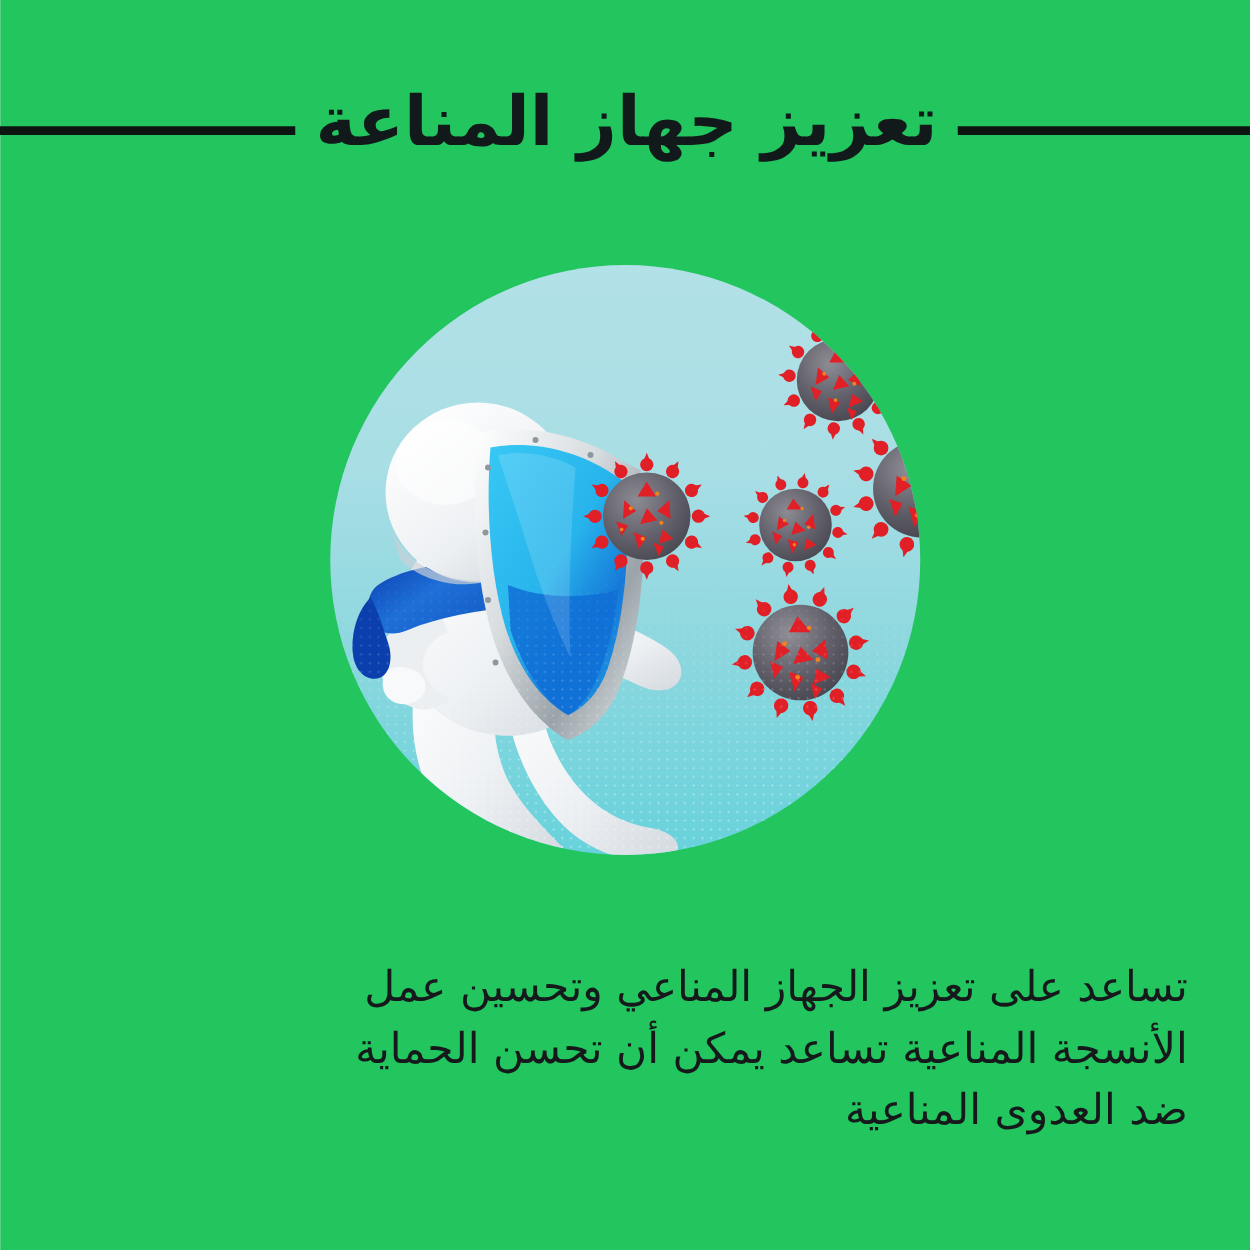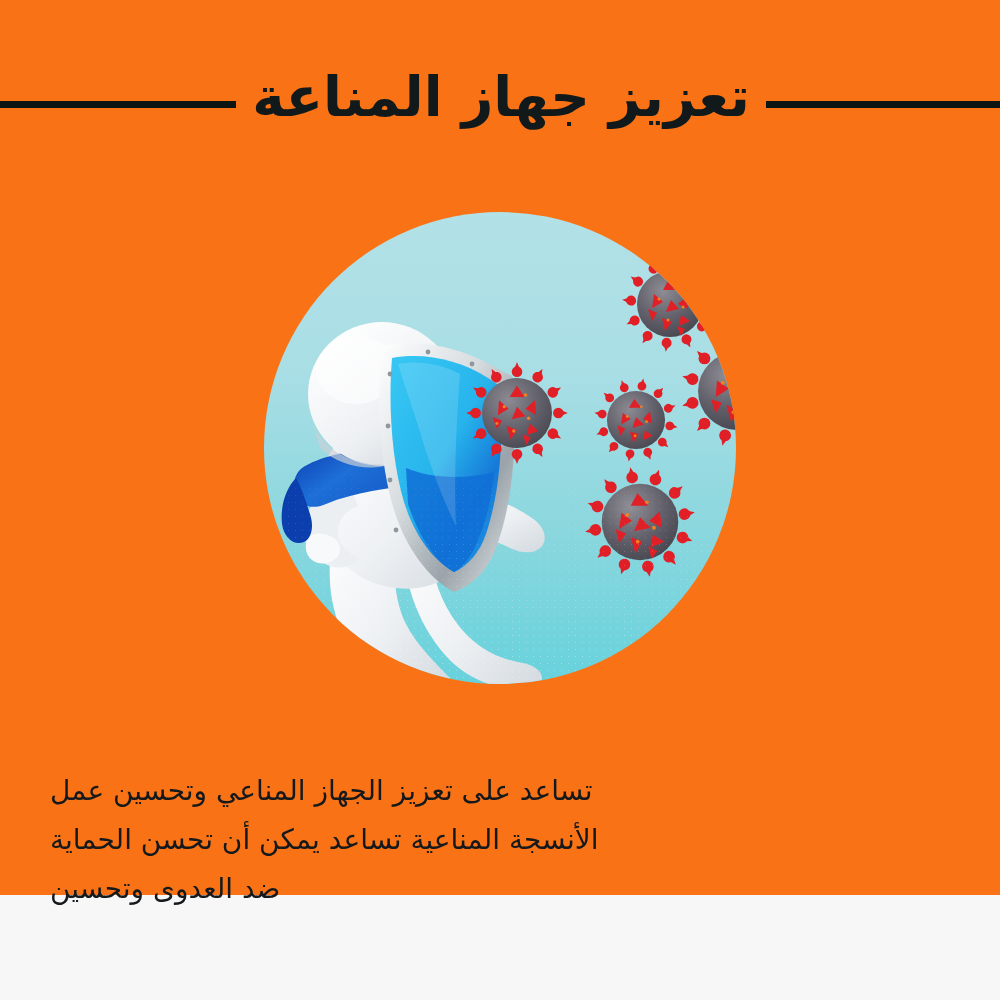--- a/index.html
+++ b/index.html
@@ -12,22 +12,22 @@
     height: 1000px;
     background: #f6f7f6;
     font-family: "DejaVu Sans", "Liberation Sans", sans-serif;
     overflow: hidden;
     position: relative;
   }
 
   .page {
     position: relative;
     width: 1000px;
-    height: 895px;
-    background: #f97316;
+    height: 1000px;
+    background: #22c55e;
   }
 
   
   .header {
     position: absolute;
     top: 56px;
     left: 0;
     width: 1000px;
     height: 96px;
     display: flex;
@@ -95,23 +95,23 @@
     height: 400px;
   }
   .character svg { display: block; width: 100%; height: 100%; }
 
   
   .body-copy {
     position: absolute;
     left: 50px;
     top: 766px;
     width: 900px;
-    text-align: left;
+    text-align: right;
     color: #15191b;
-    font-size: 28px;
+    font-size: 34px;
     line-height: 49px;
     direction: rtl;
     font-family: "DejaVu Sans", "Liberation Sans", sans-serif;
   }
   .body-copy .line { display: block; white-space: nowrap; }
 </style>
 </head>
 <body>
 
 <div class="page">
@@ -610,16 +610,16 @@
           </g>
         </svg>
       </div>
 
     </div>
   </div>
 
   <div class="body-copy">
     <span class="line">تساعد على تعزيز الجهاز المناعي وتحسين عمل</span>
     <span class="line">الأنسجة المناعية تساعد يمكن أن تحسن الحماية</span>
-    <span class="line">ضد العدوى وتحسين</span>
+    <span class="line">ضد العدوى المناعية</span>
   </div>
 
 </div>
 
 </body></html>

